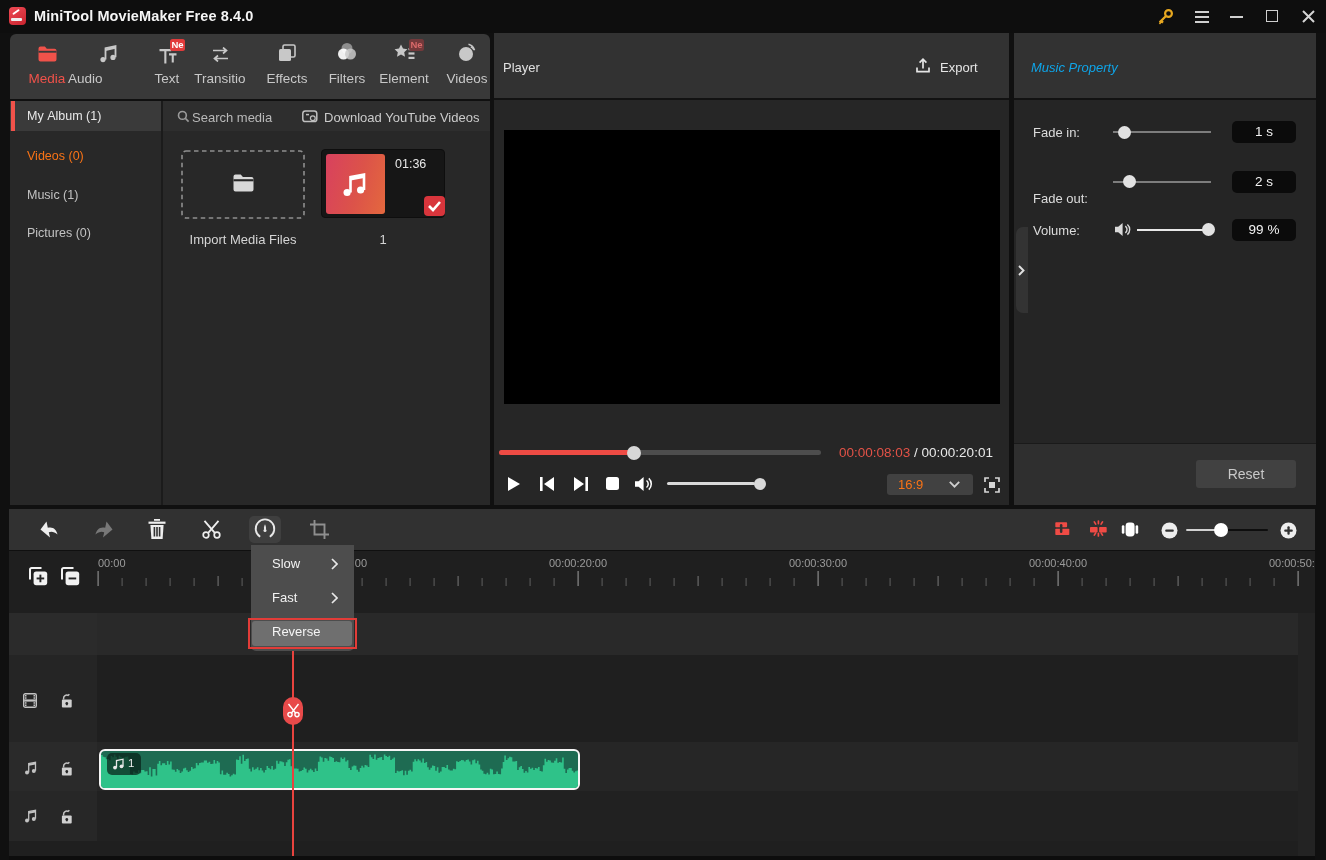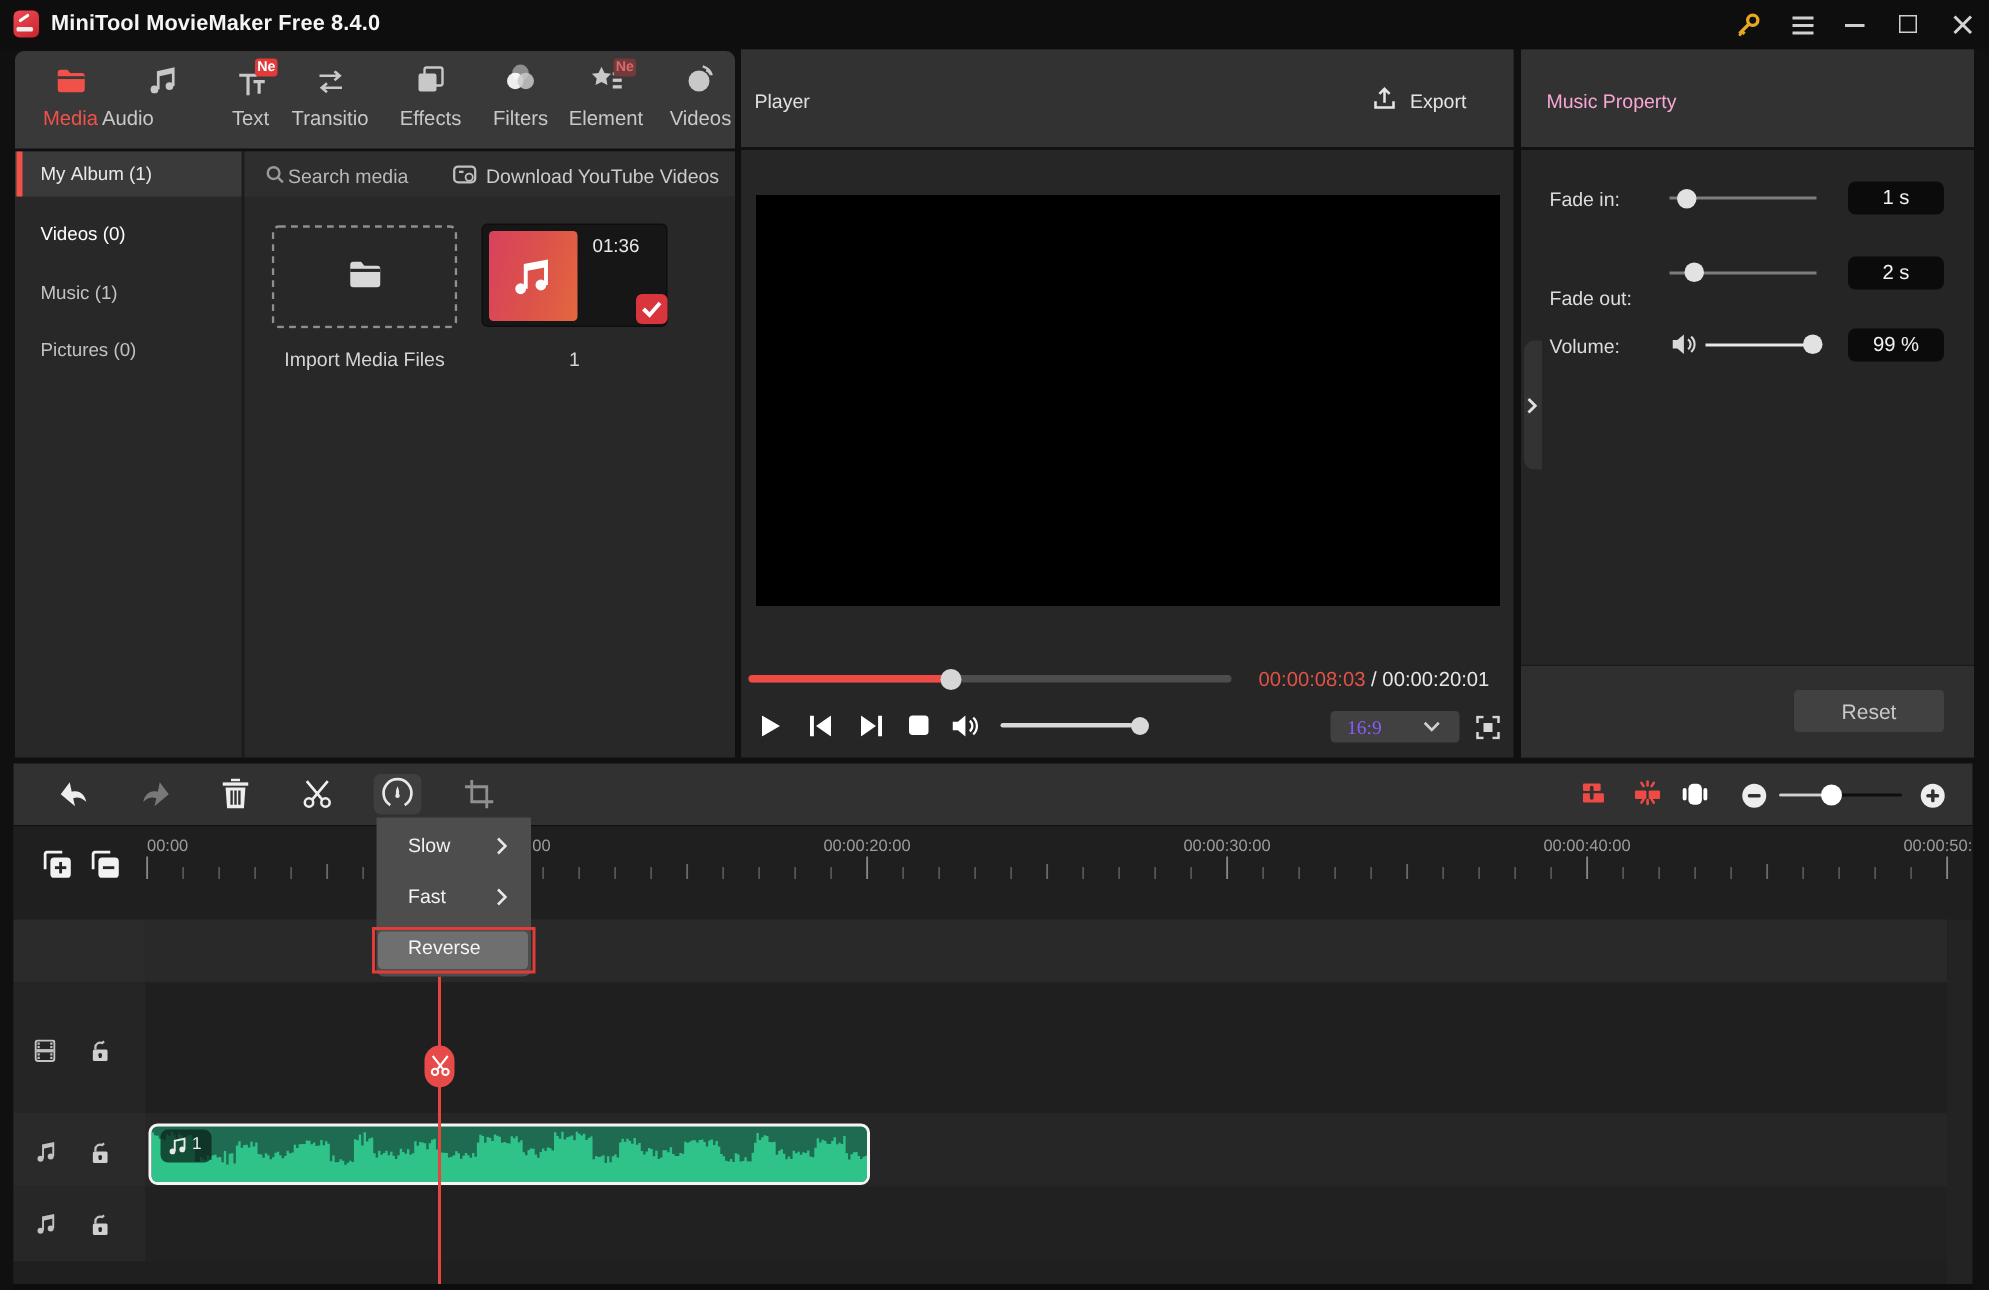--- a/index.html
+++ b/index.html
@@ -92,21 +92,21 @@
   <svg class="abs" style="left:292px;top:9px;" width="16" height="13" viewBox="0 0 16 13">
     <rect x="0.8" y="1" width="14" height="10.6" rx="2.6" fill="none" stroke="#c0c0c0" stroke-width="1.5"></rect>
     <circle cx="10.8" cy="8.2" r="2.4" fill="none" stroke="#c0c0c0" stroke-width="1.2"></circle>
     <path d="M4 4.6 l3 0" stroke="#c0c0c0" stroke-width="1.5"></path>
   </svg>
   <div class="abs" style="left:314px;top:9px;font-size:13px;color:#cbcbcb;">Download YouTube Videos</div>
 
   <div class="abs" style="left:0;top:0;width:151px;height:30px;background:#3a3a3a;"></div>
   <div class="abs" style="left:1px;top:0;width:3.5px;height:30px;background:#f0524a;"></div>
   <div class="abs" style="left:17px;top:8px;font-size:12.5px;color:#e8e8e8;">My&nbsp;Album (1)</div>
-  <div class="abs" style="left:17px;top:48px;font-size:12.5px;color:#ffffff;">Videos (0)</div>
+  <div class="abs" style="left:17px;top:48px;font-size:12.5px;color:#f97316;">Videos (0)</div>
   <div class="abs" style="left:17px;top:87px;font-size:12.5px;color:#c2c2c2;">Music (1)</div>
   <div class="abs" style="left:17px;top:125px;font-size:12.5px;color:#c2c2c2;">Pictures (0)</div>
 
   <svg class="abs" style="left:171px;top:49px;" width="124" height="69">
       <rect x="1" y="1" width="122" height="67" rx="4" fill="none" stroke="#8f8f8f" stroke-width="1.6" stroke-dasharray="4.5,3.5"></rect>
     </svg>
   <svg class="abs" style="left:222px;top:72px;" width="23" height="20" viewBox="0 0 23 20">
     <path d="M1.5 3.5 a2 2 0 0 1 2-2 h5.2 l2.2 2.6 h8.6 a2 2 0 0 1 2 2 v10.4 a2 2 0 0 1-2 2 h-16 a2 2 0 0 1-2-2 Z" fill="#d8d8d8"></path>
     <rect x="1.5" y="6.2" width="20" height="2.1" fill="#282828"></rect>
   </svg>
@@ -159,34 +159,34 @@
   <div class="abs" style="left:112px;top:444px;width:13px;height:13px;background:#fff;border-radius:2.5px;"></div>
   <svg class="abs" style="left:141px;top:443px;" width="19" height="16" viewBox="0 0 19 16">
     <path d="M0 5.2 H3.6 L8.6 1 V15 L3.6 10.8 H0 Z" fill="#fff"></path>
     <path d="M11.5 4.5 a4.4 4.4 0 0 1 0 7" stroke="#fff" stroke-width="1.5" fill="none"></path>
     <path d="M13.8 2.4 a7.6 7.6 0 0 1 0 11.2" stroke="#fff" stroke-width="1.5" fill="none"></path>
   </svg>
   <div class="abs" style="left:173px;top:448.5px;width:88px;height:3.5px;border-radius:2px;background:#d9d9d9;"></div>
   <div class="abs" style="left:260px;top:444.5px;width:12px;height:12px;border-radius:50%;background:#d9d9d9;"></div>
 
   <div class="abs" style="left:393px;top:441px;width:86px;height:21px;background:#414141;border-radius:3px;"></div>
-  <div class="abs" style="left:404px;top:444px;font-size:13px;color:#8b5cf6;font-family:Liberation Serif, serif;">16:9</div>
+  <div class="abs" style="left:404px;top:444px;font-size:13px;color:#f97316;">16:9</div>
   <svg class="abs" style="left:455px;top:448px;" width="11" height="7" viewBox="0 0 11 7">
       <path d="M0.8 0.8 L5.5 5.6 L10.2 0.8" stroke="#cfcfcf" stroke-width="1.8" fill="none"></path>
     </svg>
   <svg class="abs" style="left:490px;top:444px;" width="16" height="16" viewBox="0 0 16 16">
     <path d="M1 5 V1 H5 M11 1 H15 V5 M15 11 V15 H11 M5 15 H1 V11" stroke="#d5d5d5" stroke-width="1.7" fill="none"></path>
     <rect x="5" y="5" width="6" height="6" fill="#d5d5d5"></rect>
   </svg>
 </div>
 
 <div class="abs" style="left:1014px;top:33px;width:302px;height:472px;background:#252525;">
   <div class="abs" style="left:0;top:0;width:302px;height:65px;background:#323232;"></div>
   <div class="abs" style="left:0;top:65px;width:302px;height:2px;background:#121212;"></div>
-  <div class="abs" style="left:17px;top:27px;font-size:13px;color:#f9a8d4;">Music Property</div>
+  <div class="abs" style="left:17px;top:27px;font-size:13px;color:#0ea5e9;font-style:italic;">Music Property</div>
 
   <div class="abs" style="left:19px;top:92px;font-size:13px;color:#dcdcdc;">Fade in:</div>
   <div class="abs" style="left:99px;top:98px;width:98px;height:2px;background:#7d7d7d;"></div>
   <div class="abs" style="left:104px;top:92.5px;width:13px;height:13px;border-radius:50%;background:#e2e2e2;"></div>
   <div class="abs" style="left:218px;top:88px;width:64px;height:22px;background:#0b0b0b;border-radius:5px;text-align:center;font-size:13.5px;color:#f2f2f2;line-height:22px;">1 s</div>
 
   <div class="abs" style="left:19px;top:142px;font-size:13px;color:#dcdcdc;margin-top:16px;">Fade out:</div>
   <div class="abs" style="left:99px;top:147.5px;width:98px;height:2px;background:#7d7d7d;"></div>
   <div class="abs" style="left:109px;top:142px;width:13px;height:13px;border-radius:50%;background:#e2e2e2;"></div>
   <div class="abs" style="left:218px;top:137.5px;width:64px;height:22px;background:#0b0b0b;border-radius:5px;text-align:center;font-size:13.5px;color:#f2f2f2;line-height:22px;">2 s</div>

